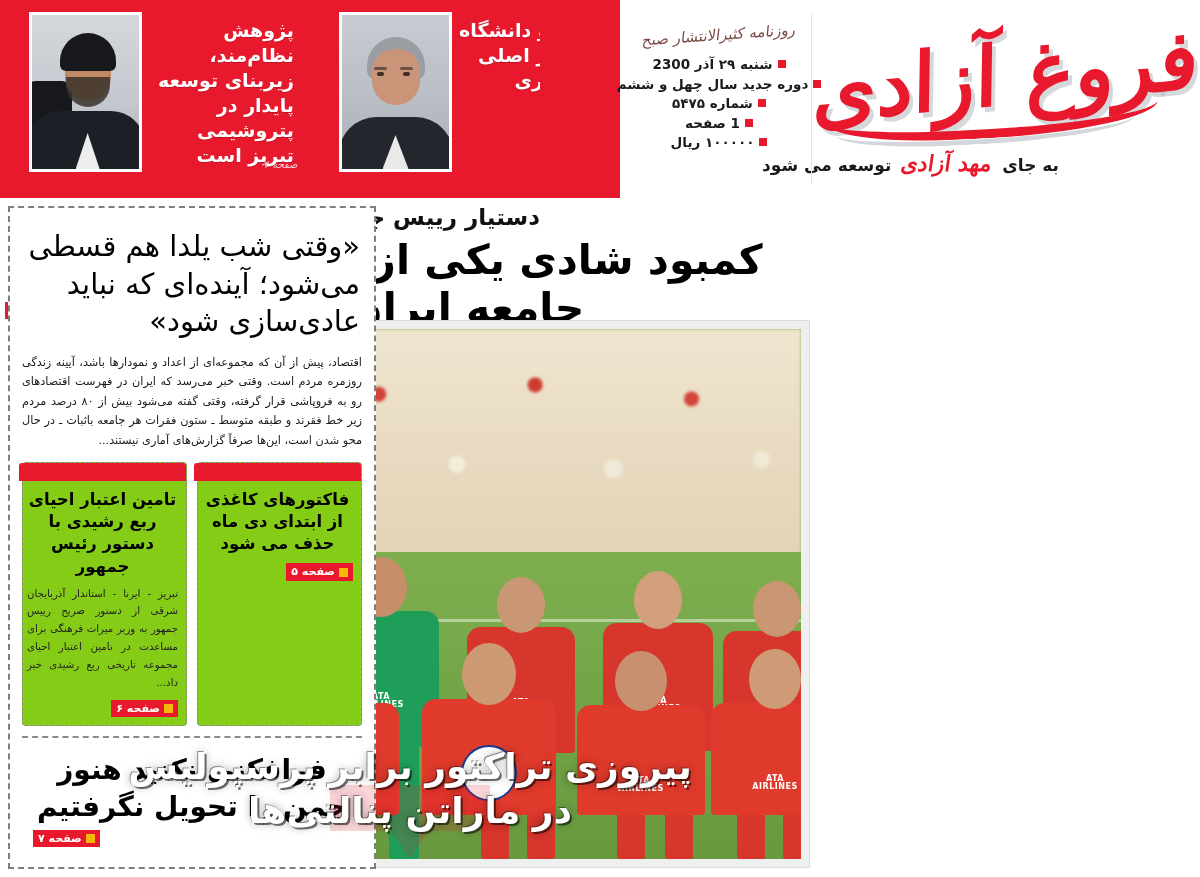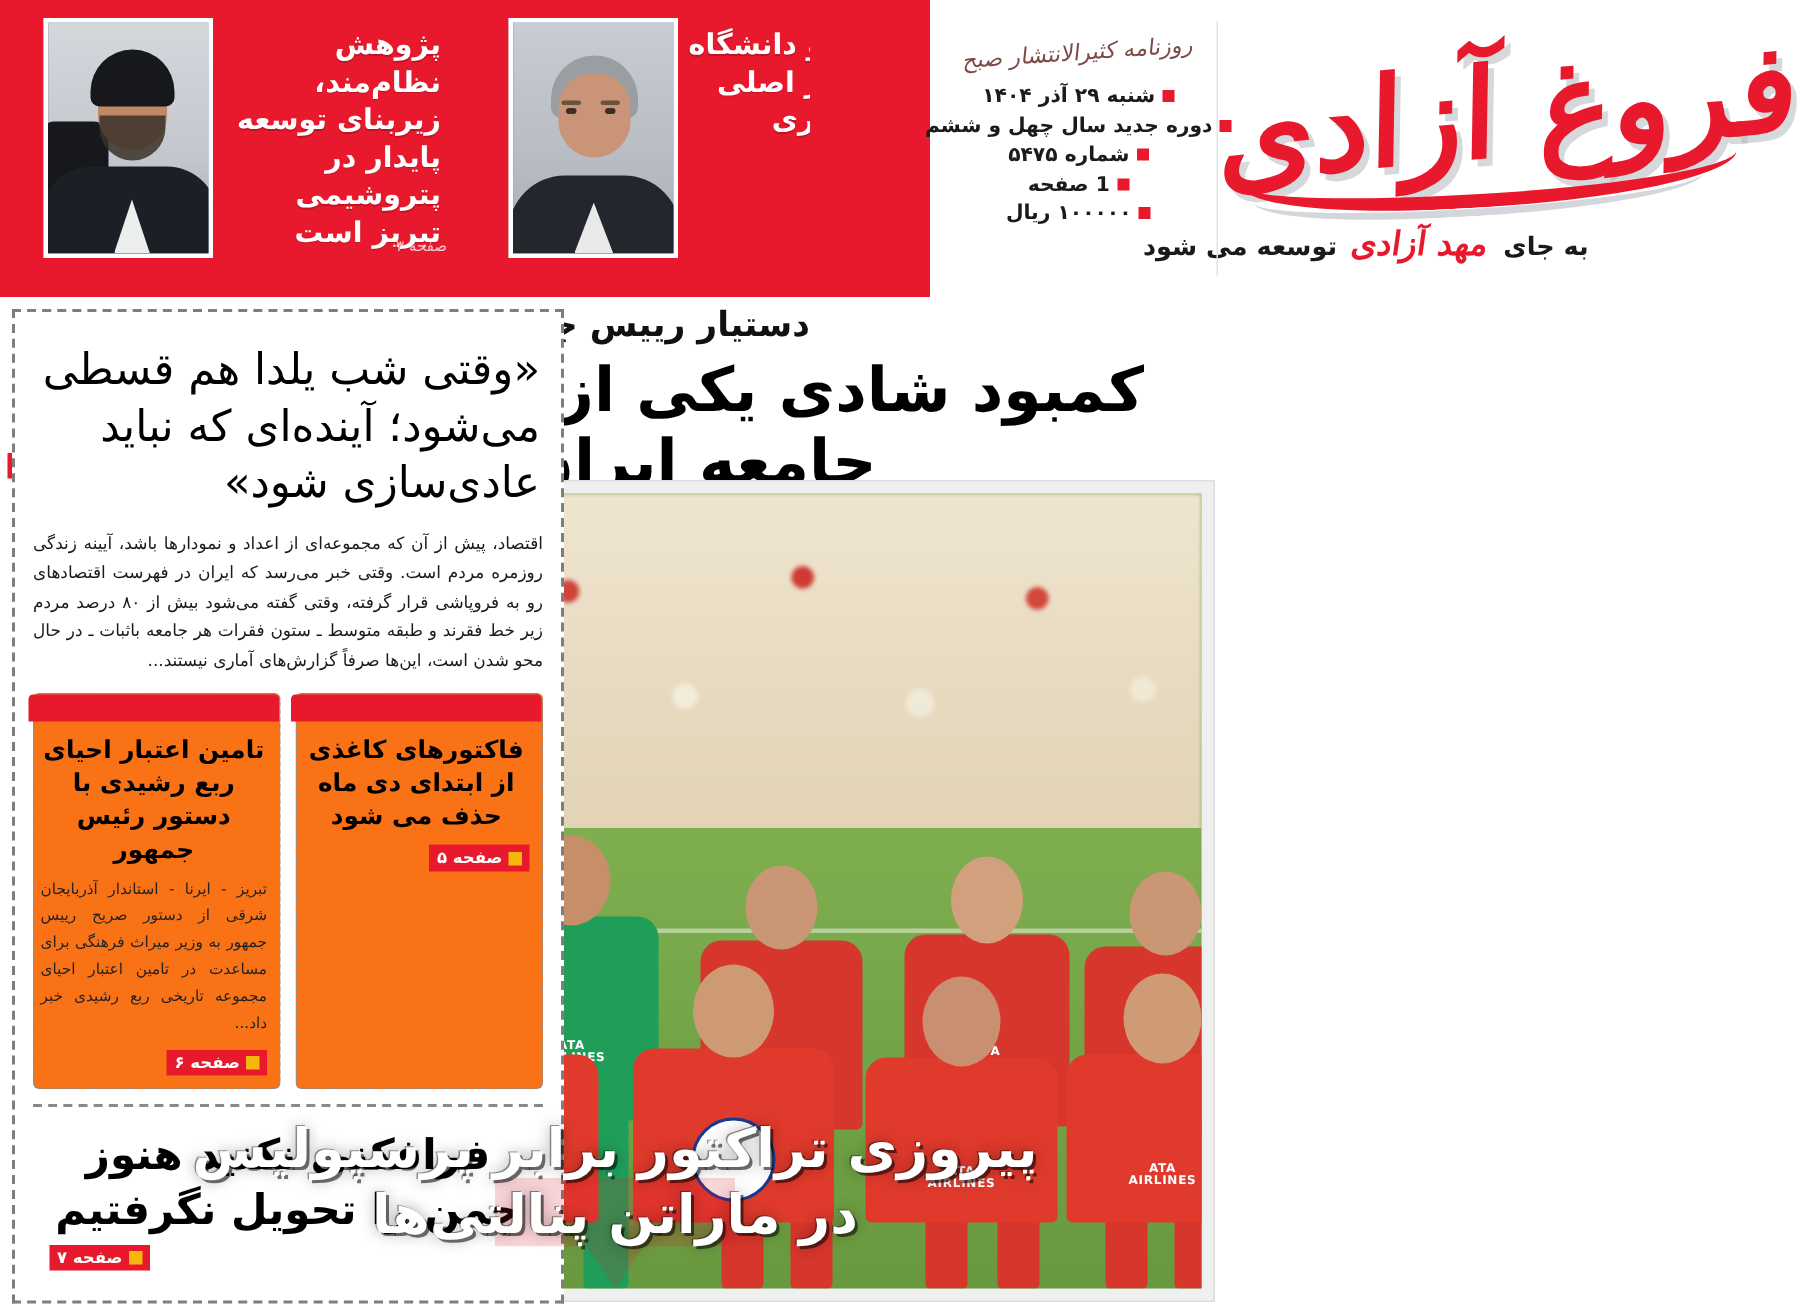--- a/index.html
+++ b/index.html
@@ -205,21 +205,21 @@
     color:#000;letter-spacing:-.8px;margin:10px 2px 0 2px;
   }
   .art-top-body{
     font-size:11.3px;line-height:1.72;color:#1a1a1a;text-align:justify;
     margin-top:12px;direction:rtl;
   }
   .badge-center{text-align:center;margin-top:8px;}
 
   .twobox{display:flex;flex-direction:row;gap:10px;margin-top:12px;}
   .box{
-    flex:1;border:1px dashed #8a8a8a;box-sizing:border-box;background:#f97316;
+    flex:1;border:1px dashed #8a8a8a;box-sizing:border-box;background:#84cc16;
     position:relative;padding:0 8px 8px 4px;border-radius:4px;
   }
   .box-bar{height:18px;background:#e8192c;margin:0 -8px 8px -8px;border-radius:3px 3px 0 0;}
   .box-title{
     font-size:16.5px;font-weight:bold;line-height:1.34;text-align:center;color:#000;
     letter-spacing:-.4px;
   }
   .box-body{
     font-size:10.2px;line-height:1.75;color:#222;text-align:justify;margin-top:7px;direction:rtl;
   }
@@ -290,21 +290,21 @@
         <span class="brand">مهد آزادی</span>
         <span>توسعه می شود</span>
       </div>
 
       <div class="meta-divider"></div>
 
       <div class="masthead-meta">
         <div class="meta-seal">روزنامه کثیرالانتشار صبح</div>
         <div class="meta-line">
           <span class="sq"></span>
-          <span>شنبه ۲۹ آذر ۱۴۰۴</span>
+          <span>شنبه ۲۹ آذر 2300</span>
         </div>
         <div class="meta-line">
           <span class="sq"></span>
           <span>دوره جدید سال چهل و ششم</span>
         </div>
         <div class="meta-line">
           <span class="sq"></span>
           <span>شماره ۵۴۷۵</span>
         </div>
         <div class="meta-line">

